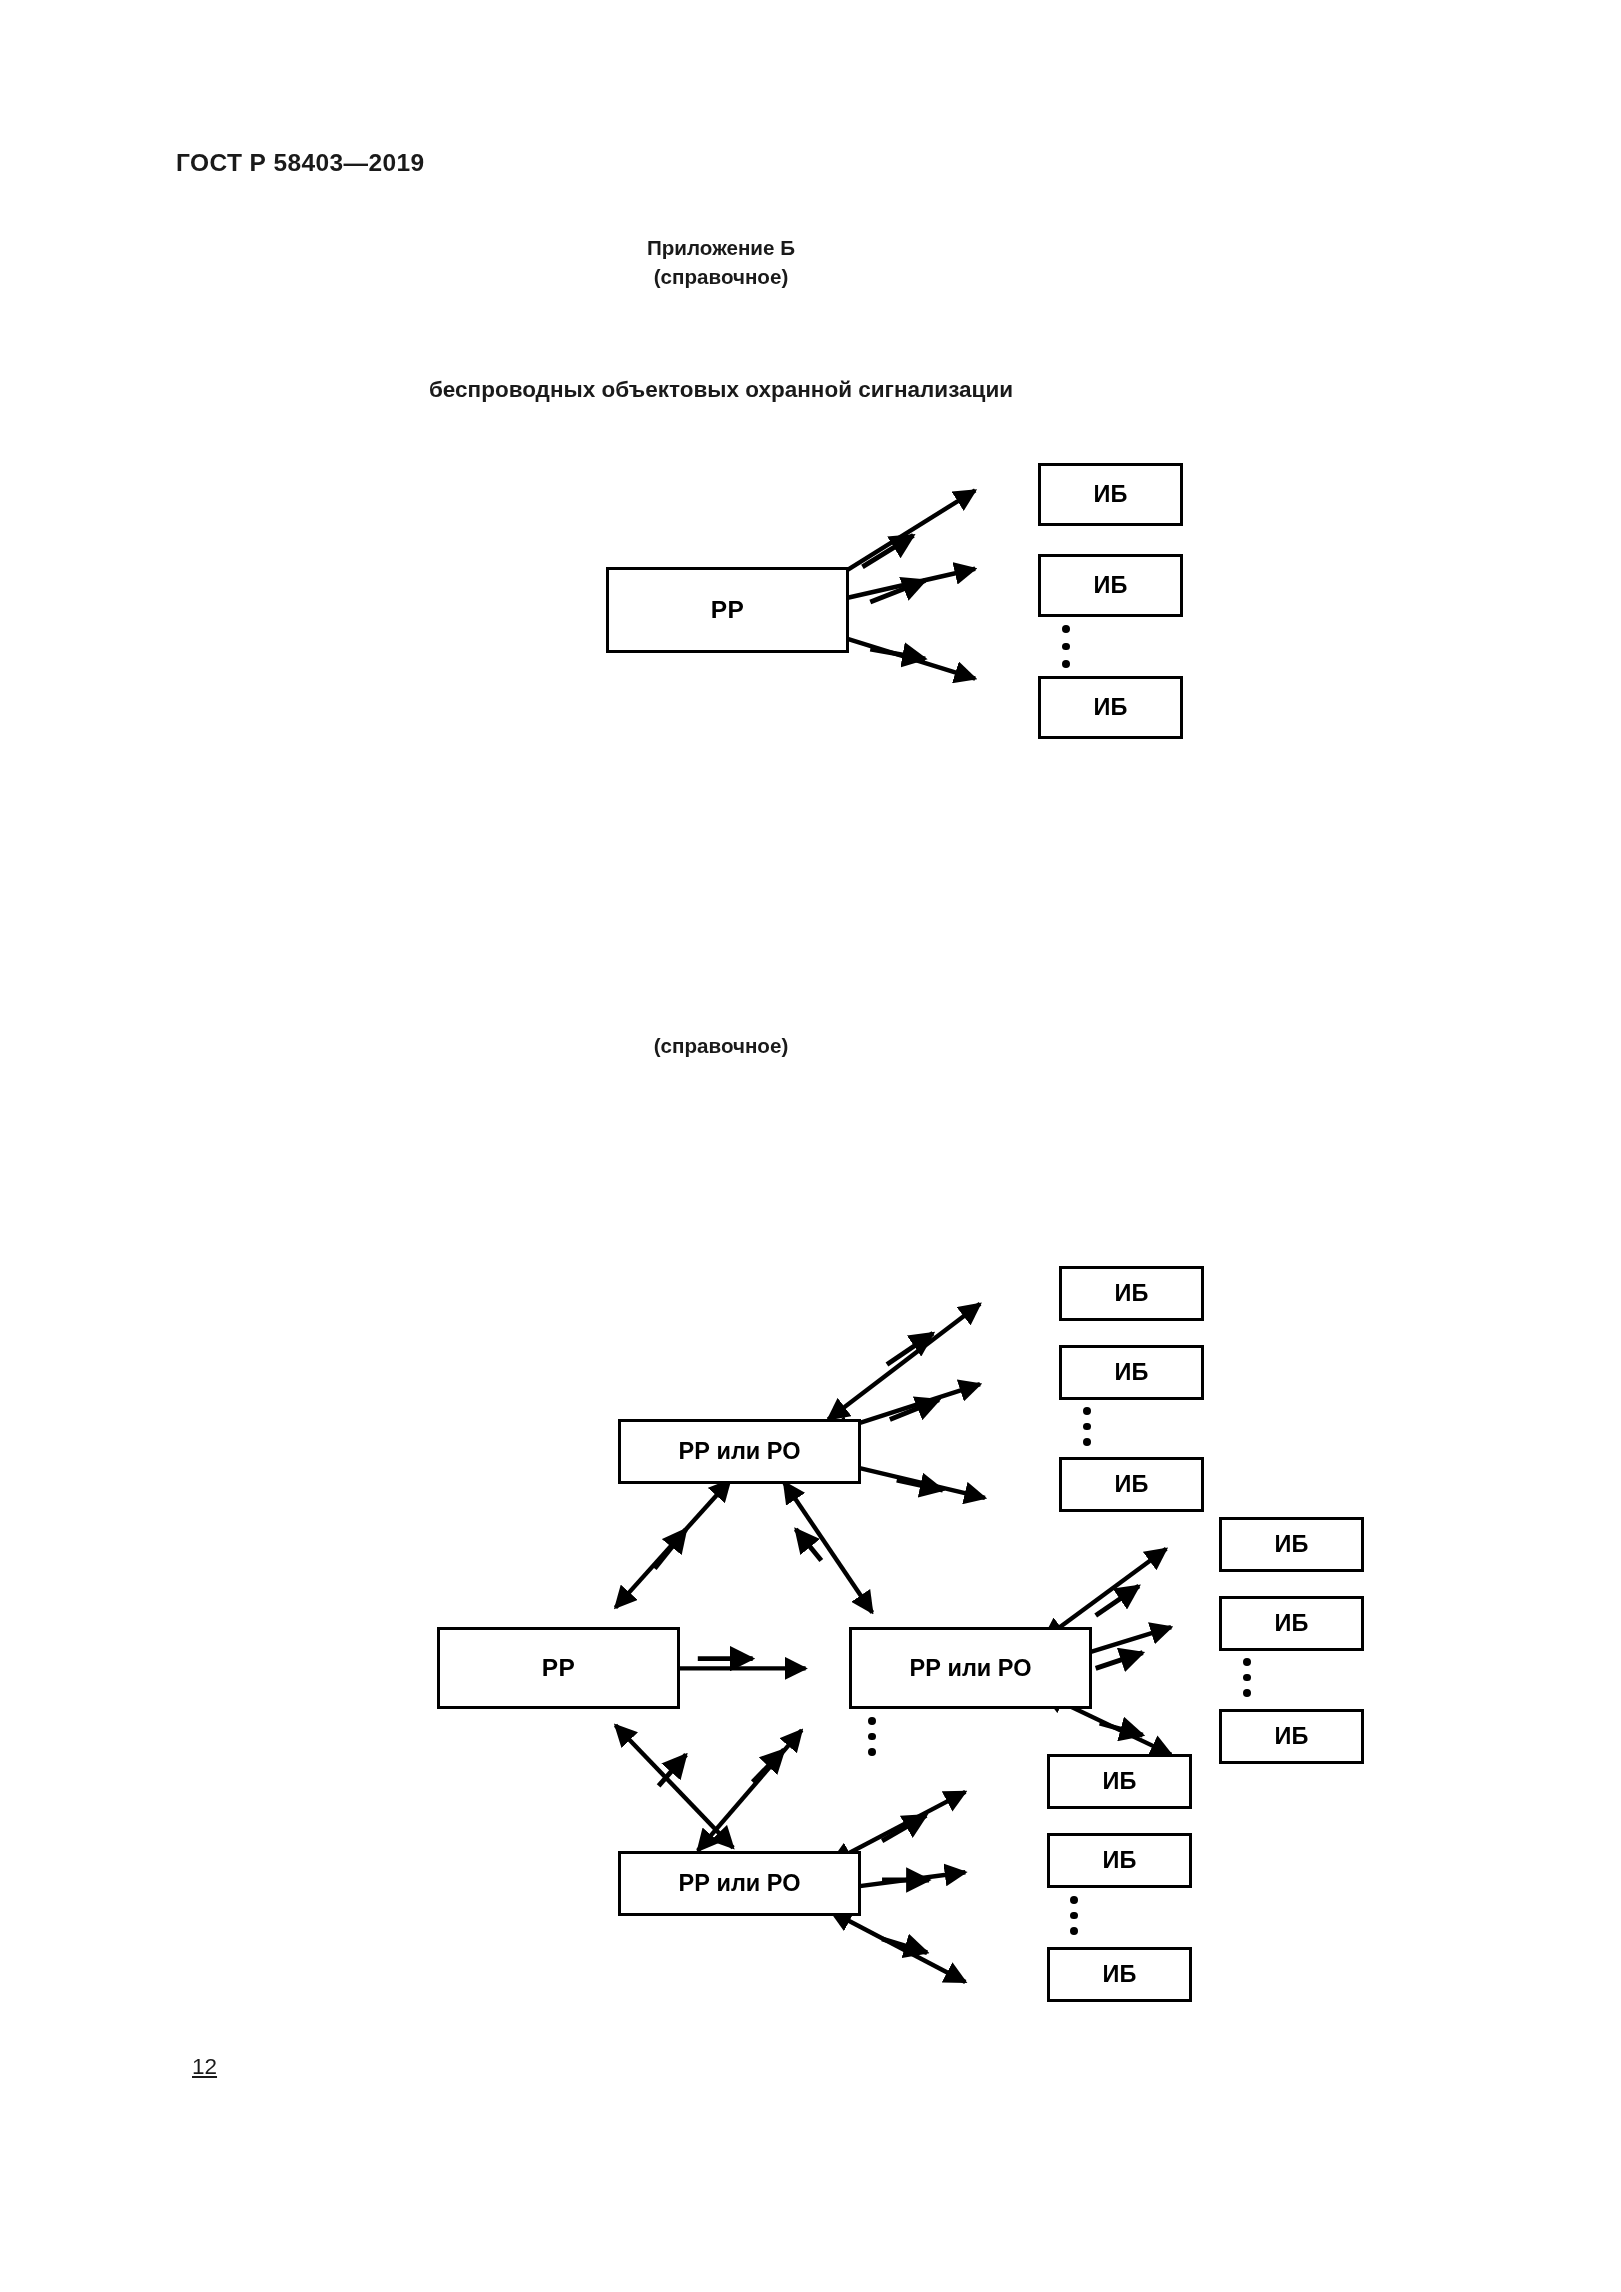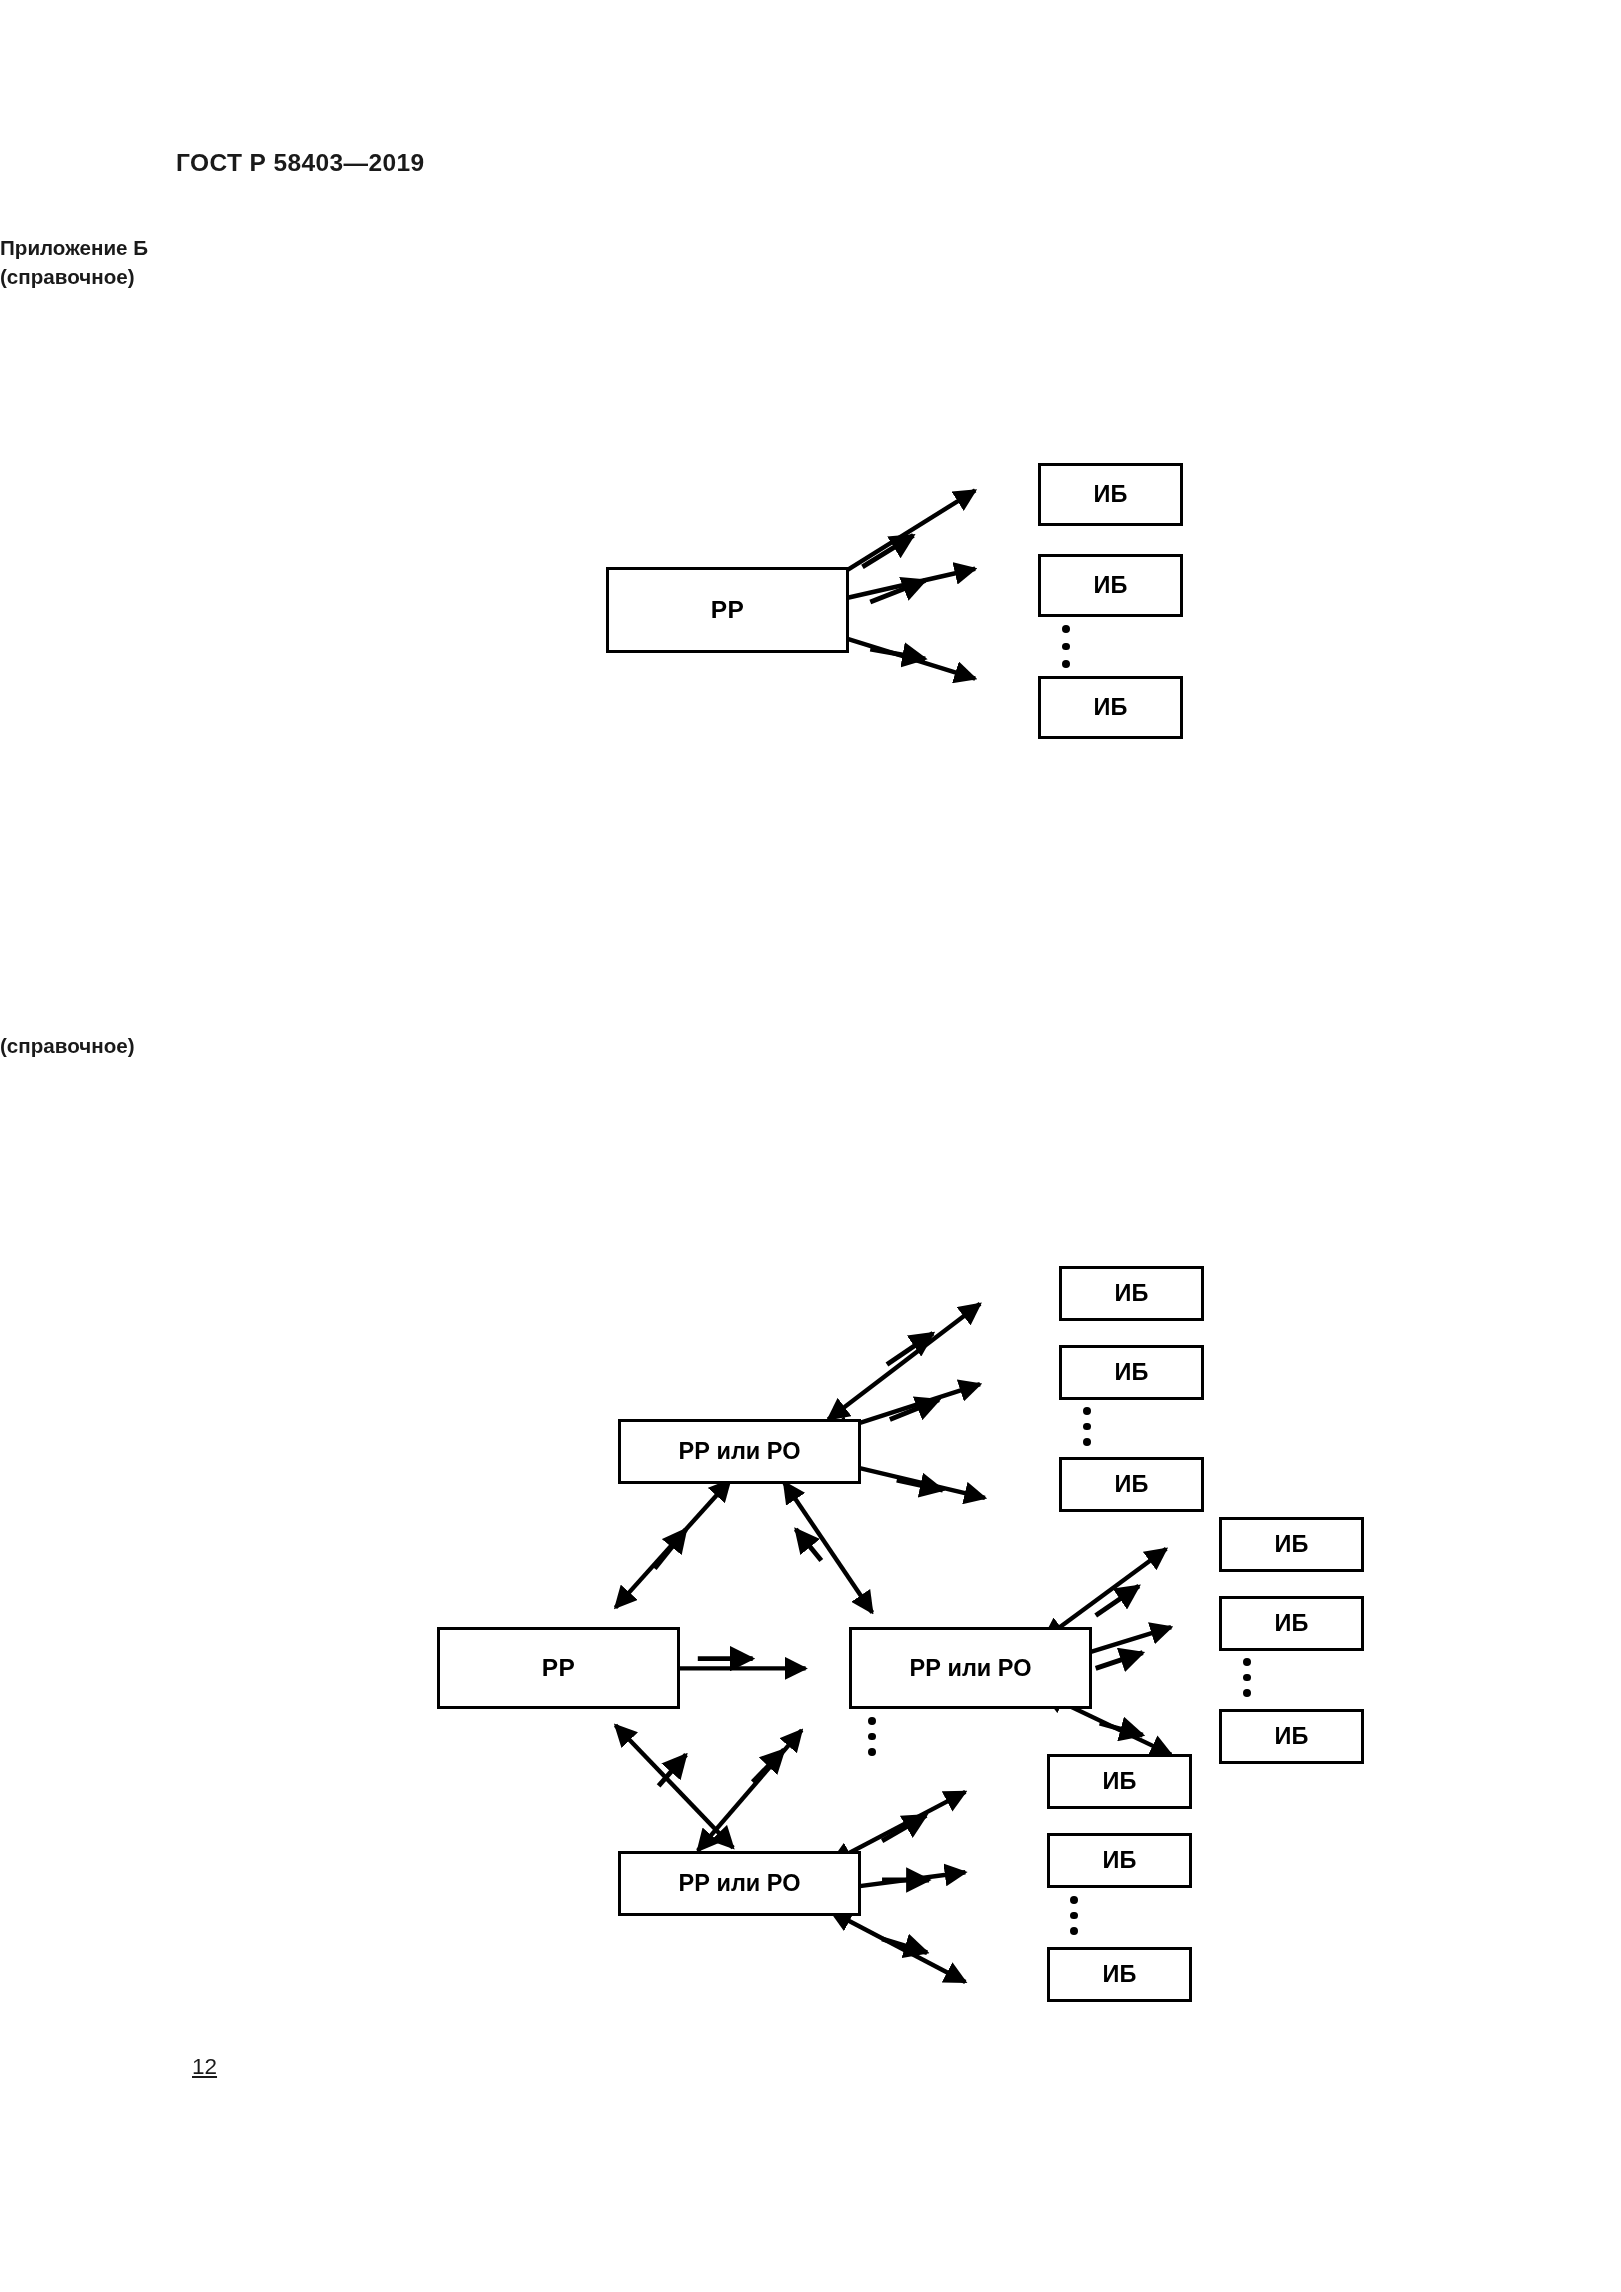--- a/index.html
+++ b/index.html
@@ -30,20 +30,21 @@
     position: absolute;
     left: 192px;
     top: 2054px;
     font-size: 22.5px;
     font-weight: normal;
     text-decoration: underline;
   }
   .appendix-label {
     position: absolute;
     width: 100%;
+    text-align: center;
     font-size: 20.6px;
     font-weight: bold;
     line-height: 1.42;
   }
   .appendix-label .ln { display: block; }
   .scheme-title {
     position: absolute;
     width: 100%;
     text-align: center;
     font-size: 22.5px;
@@ -108,20 +109,21 @@
 <div class="page">
 
   <div class="doc-header">ГОСТ Р 58403—2019</div>
 
   <div class="appendix-label" id="appendix-b-label">
     <span class="ln">Приложение Б</span>
     <span class="ln">(справочное)</span>
   </div>
 
   <div class="scheme-title" id="scheme-b-title">
+    <span class="ln">беспроводных объектовых охранной сигнализации</span>
   </div>
 
   <div class="diagram">
     <svg class="links" width="1621" height="2293" viewBox="0 0 1654 2339">
       <defs>
         <marker id="ah" viewBox="0 0 10 10" refX="9" refY="5" markerWidth="5.2" markerHeight="5.2" orient="auto-start-reverse">
           <path d="M 0 0 L 10 5 L 0 10 z" fill="#000"></path>
         </marker>
       </defs>
       <g stroke="#000" stroke-width="4.5" fill="none" marker-start="url(#ah)" marker-end="url(#ah)">

